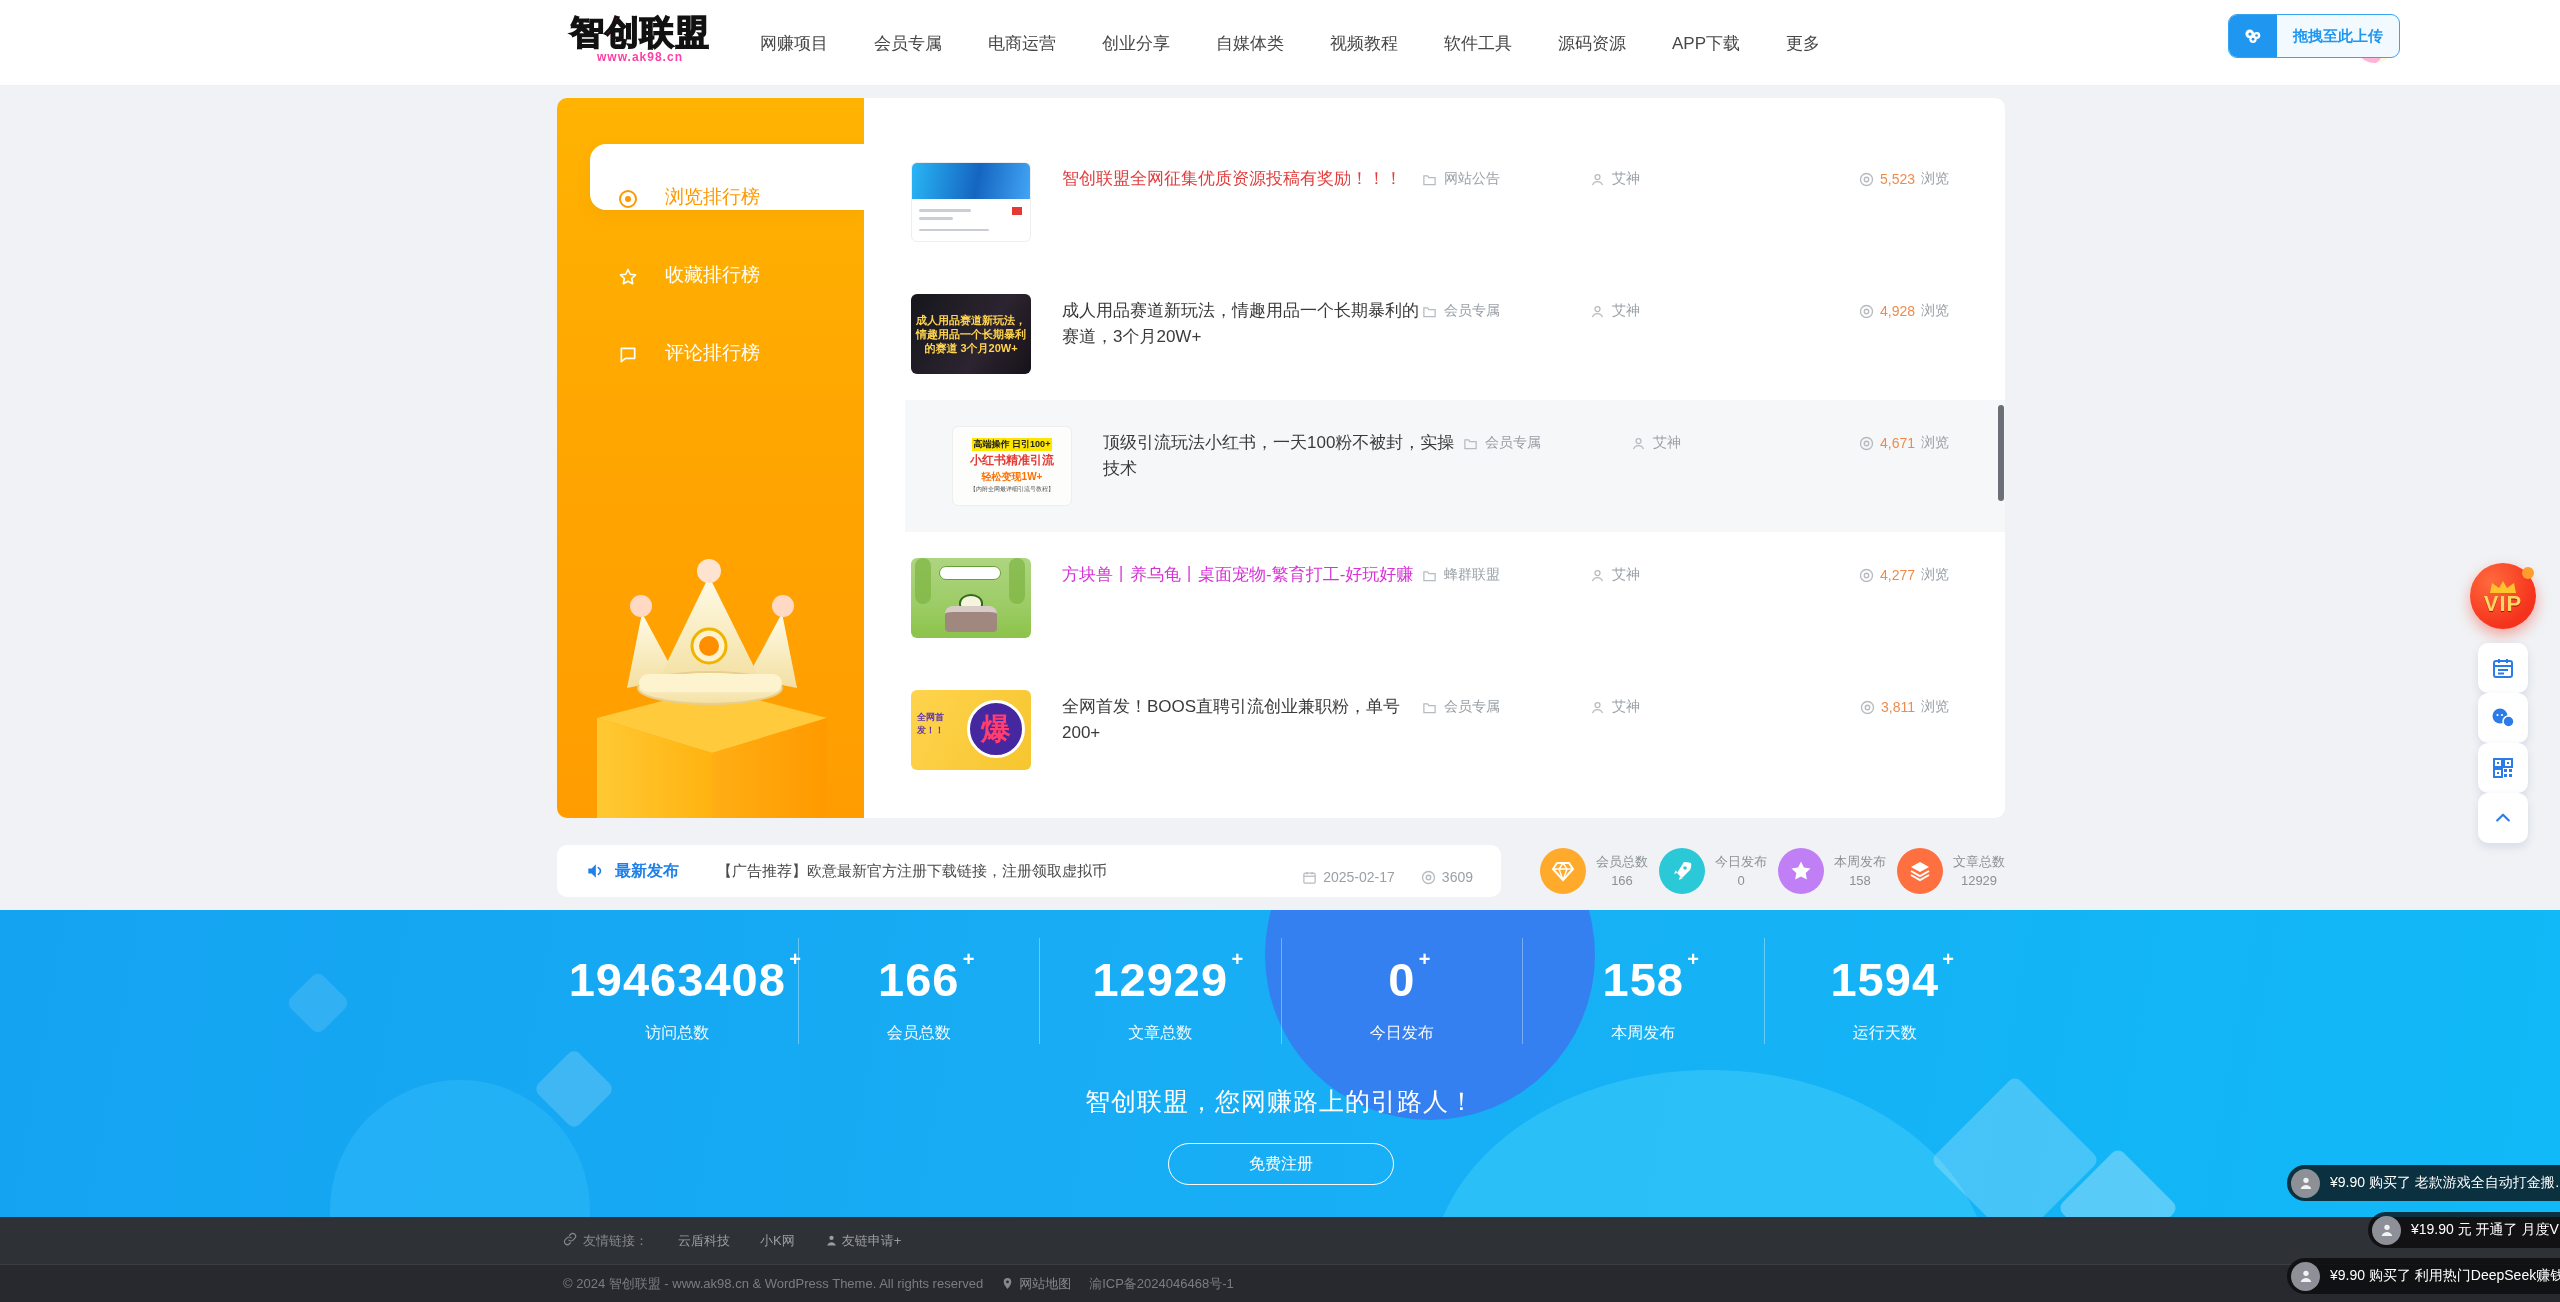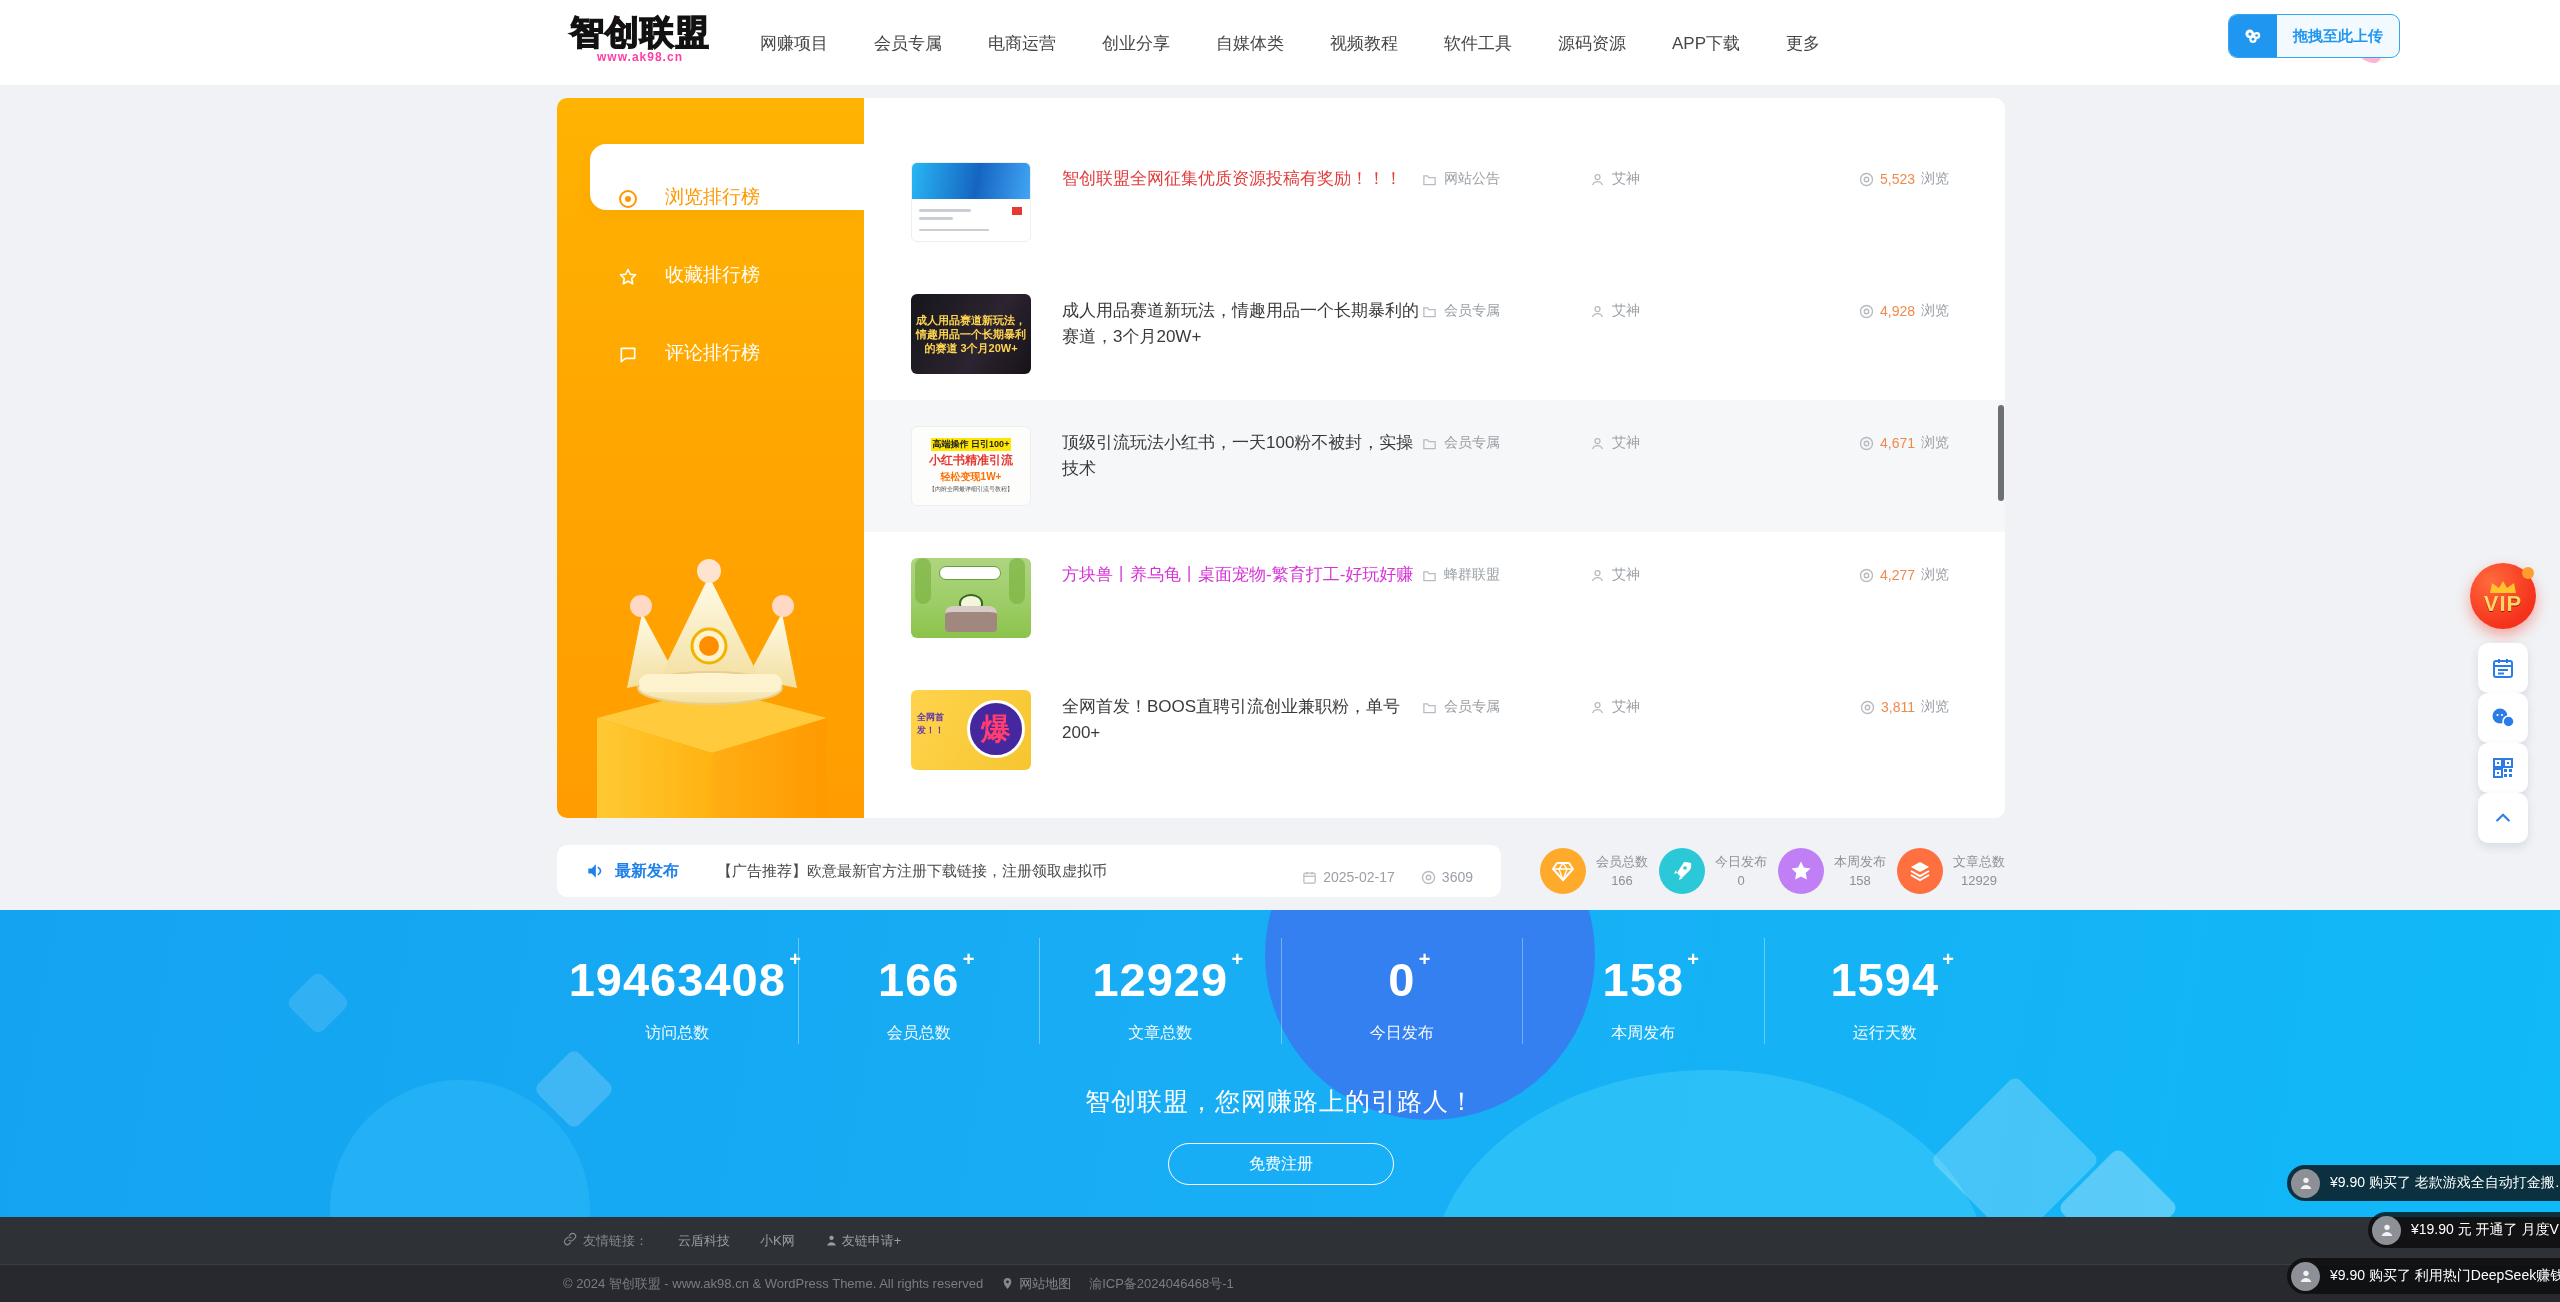--- a/index.html
+++ b/index.html
@@ -35,21 +35,21 @@
     background:linear-gradient(180deg,#ffb302 0%,#ffa400 55%,#ff9d00 100%); overflow:hidden; }
   .side-tabs { padding-top:34px; }
   .side-tab { height:66px; margin-top:12px; display:flex; align-items:flex-end; padding-left:60px; gap:26px;
     color:#fff; font-size:19px; cursor:pointer; }
   .side-tab.active { background:#fff; margin-left:33px; padding-left:27px; border-radius:16px 0 0 16px; color:#ff9800; box-shadow:0 6px 14px rgba(200,120,0,.12); }
   .side-tab .ticon { width:22px; height:22px; display:flex; align-items:center; justify-content:center; }
   .crown-zone { position:absolute; left:0; bottom:0; width:307px; height:260px; }
 
   .list { position:absolute; left:864px; top:98px; width:1141px; height:720px; background:#fff; border-radius:0 10px 10px 0; padding-top:38px; }
   .row { position:relative; height:132px; display:flex; align-items:flex-start; padding:26px 56px 0 47px; cursor:pointer; }
-  .row.hl { background:#f6f7f9; }
+  .row.hl { background:#f6f7f9;margin-left:41px; }
   .thumb { flex:0 0 120px; height:80px; border-radius:6px; margin-right:31px; overflow:hidden; position:relative; }
   .row-title { flex:0 0 360px; font-size:17px; line-height:26px; color:#3a3a3a; padding-top:4px; }
   .row-title.red { color:#e23c3c; }
   .row-title.magenta { color:#d633d6; }
   .row-meta { flex:0 0 168px; display:flex; align-items:center; gap:7px; color:#9aa0a6; font-size:14px; padding-top:8px; }
   .row-meta.author { flex:0 0 160px; }
   .row-views { margin-left:auto; display:flex; align-items:center; gap:6px; font-size:14px; color:#9aa0a6; padding-top:8px; }
   .views-num { color:#f08a4b; }
   .scrollthumb { position:absolute; right:1px; top:307px; width:6px; height:96px; border-radius:3px; background:#6b6f76; }
 

